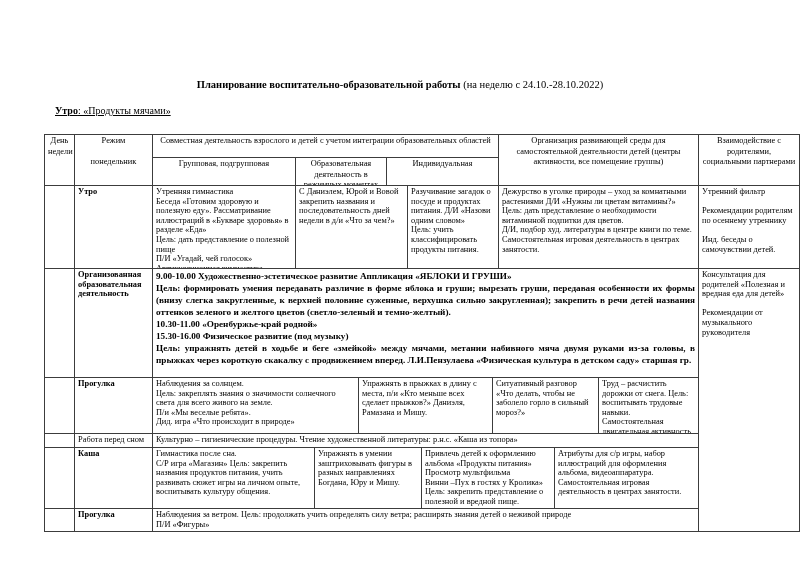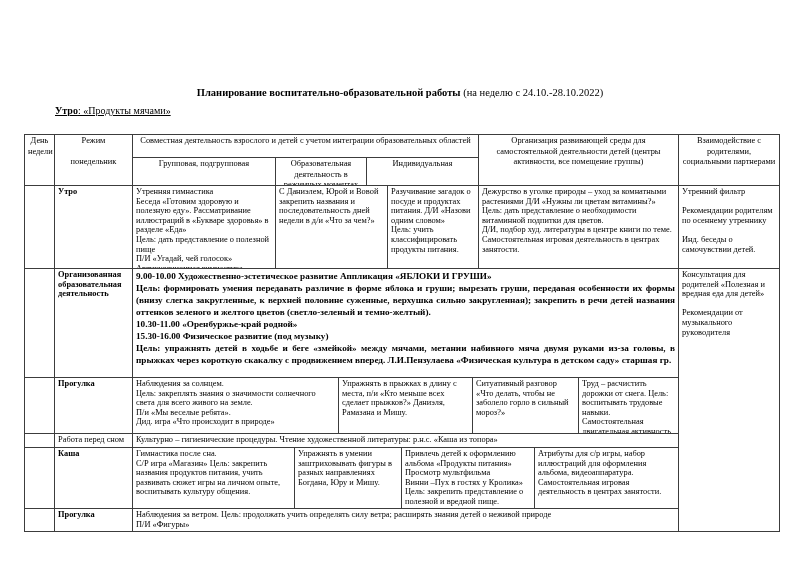--- a/index.html
+++ b/index.html
@@ -1,22 +1,22 @@
 <!DOCTYPE html>
 <html><head>
 <meta charset="utf-8">
 <style>
   html,body{margin:0;padding:0;background:#ffffff;}
   .page{position:relative;width:800px;height:566px;background:#fff;overflow:hidden;
         font-family:"Liberation Serif","DejaVu Serif",serif;color:#000;}
-  .title{position:absolute;top:87px;left:0;width:800px;text-align:center;font-size:10.5px;}
+  .title{position:absolute;top:79px;left:0;width:800px;text-align:center;font-size:10.5px;}
   .title .b{font-weight:bold;}
   .theme{position:absolute;top:105px;left:55px;font-size:10px;text-decoration:underline;}
   .theme .b{font-weight:bold;}
-  .tbl{position:absolute;top:134px;left:24px;width:756px;display:flex;
+  .tbl{position:absolute;top:134px;left:44px;width:756px;display:flex;
        border:1px solid #3c3c3c;box-sizing:border-box;font-size:8.4px;line-height:9.6px;}
   .tbl *{box-sizing:border-box;}
   .tleft{width:654px;display:flex;flex-direction:column;}
   .tright{width:102px;display:flex;flex-direction:column;justify-content:space-between;}
   .row{display:flex;border-bottom:1px solid #3c3c3c;overflow:hidden;}
   .row.noborder{border-bottom:none;}
   .cell{border-right:1px solid #3c3c3c;padding:1px 3px;overflow:hidden;white-space:pre-line;}
   .cell.last{border-right:1px solid #3c3c3c;}
   .hc{text-align:center;line-height:10.5px;}
   .b{font-weight:bold;}

